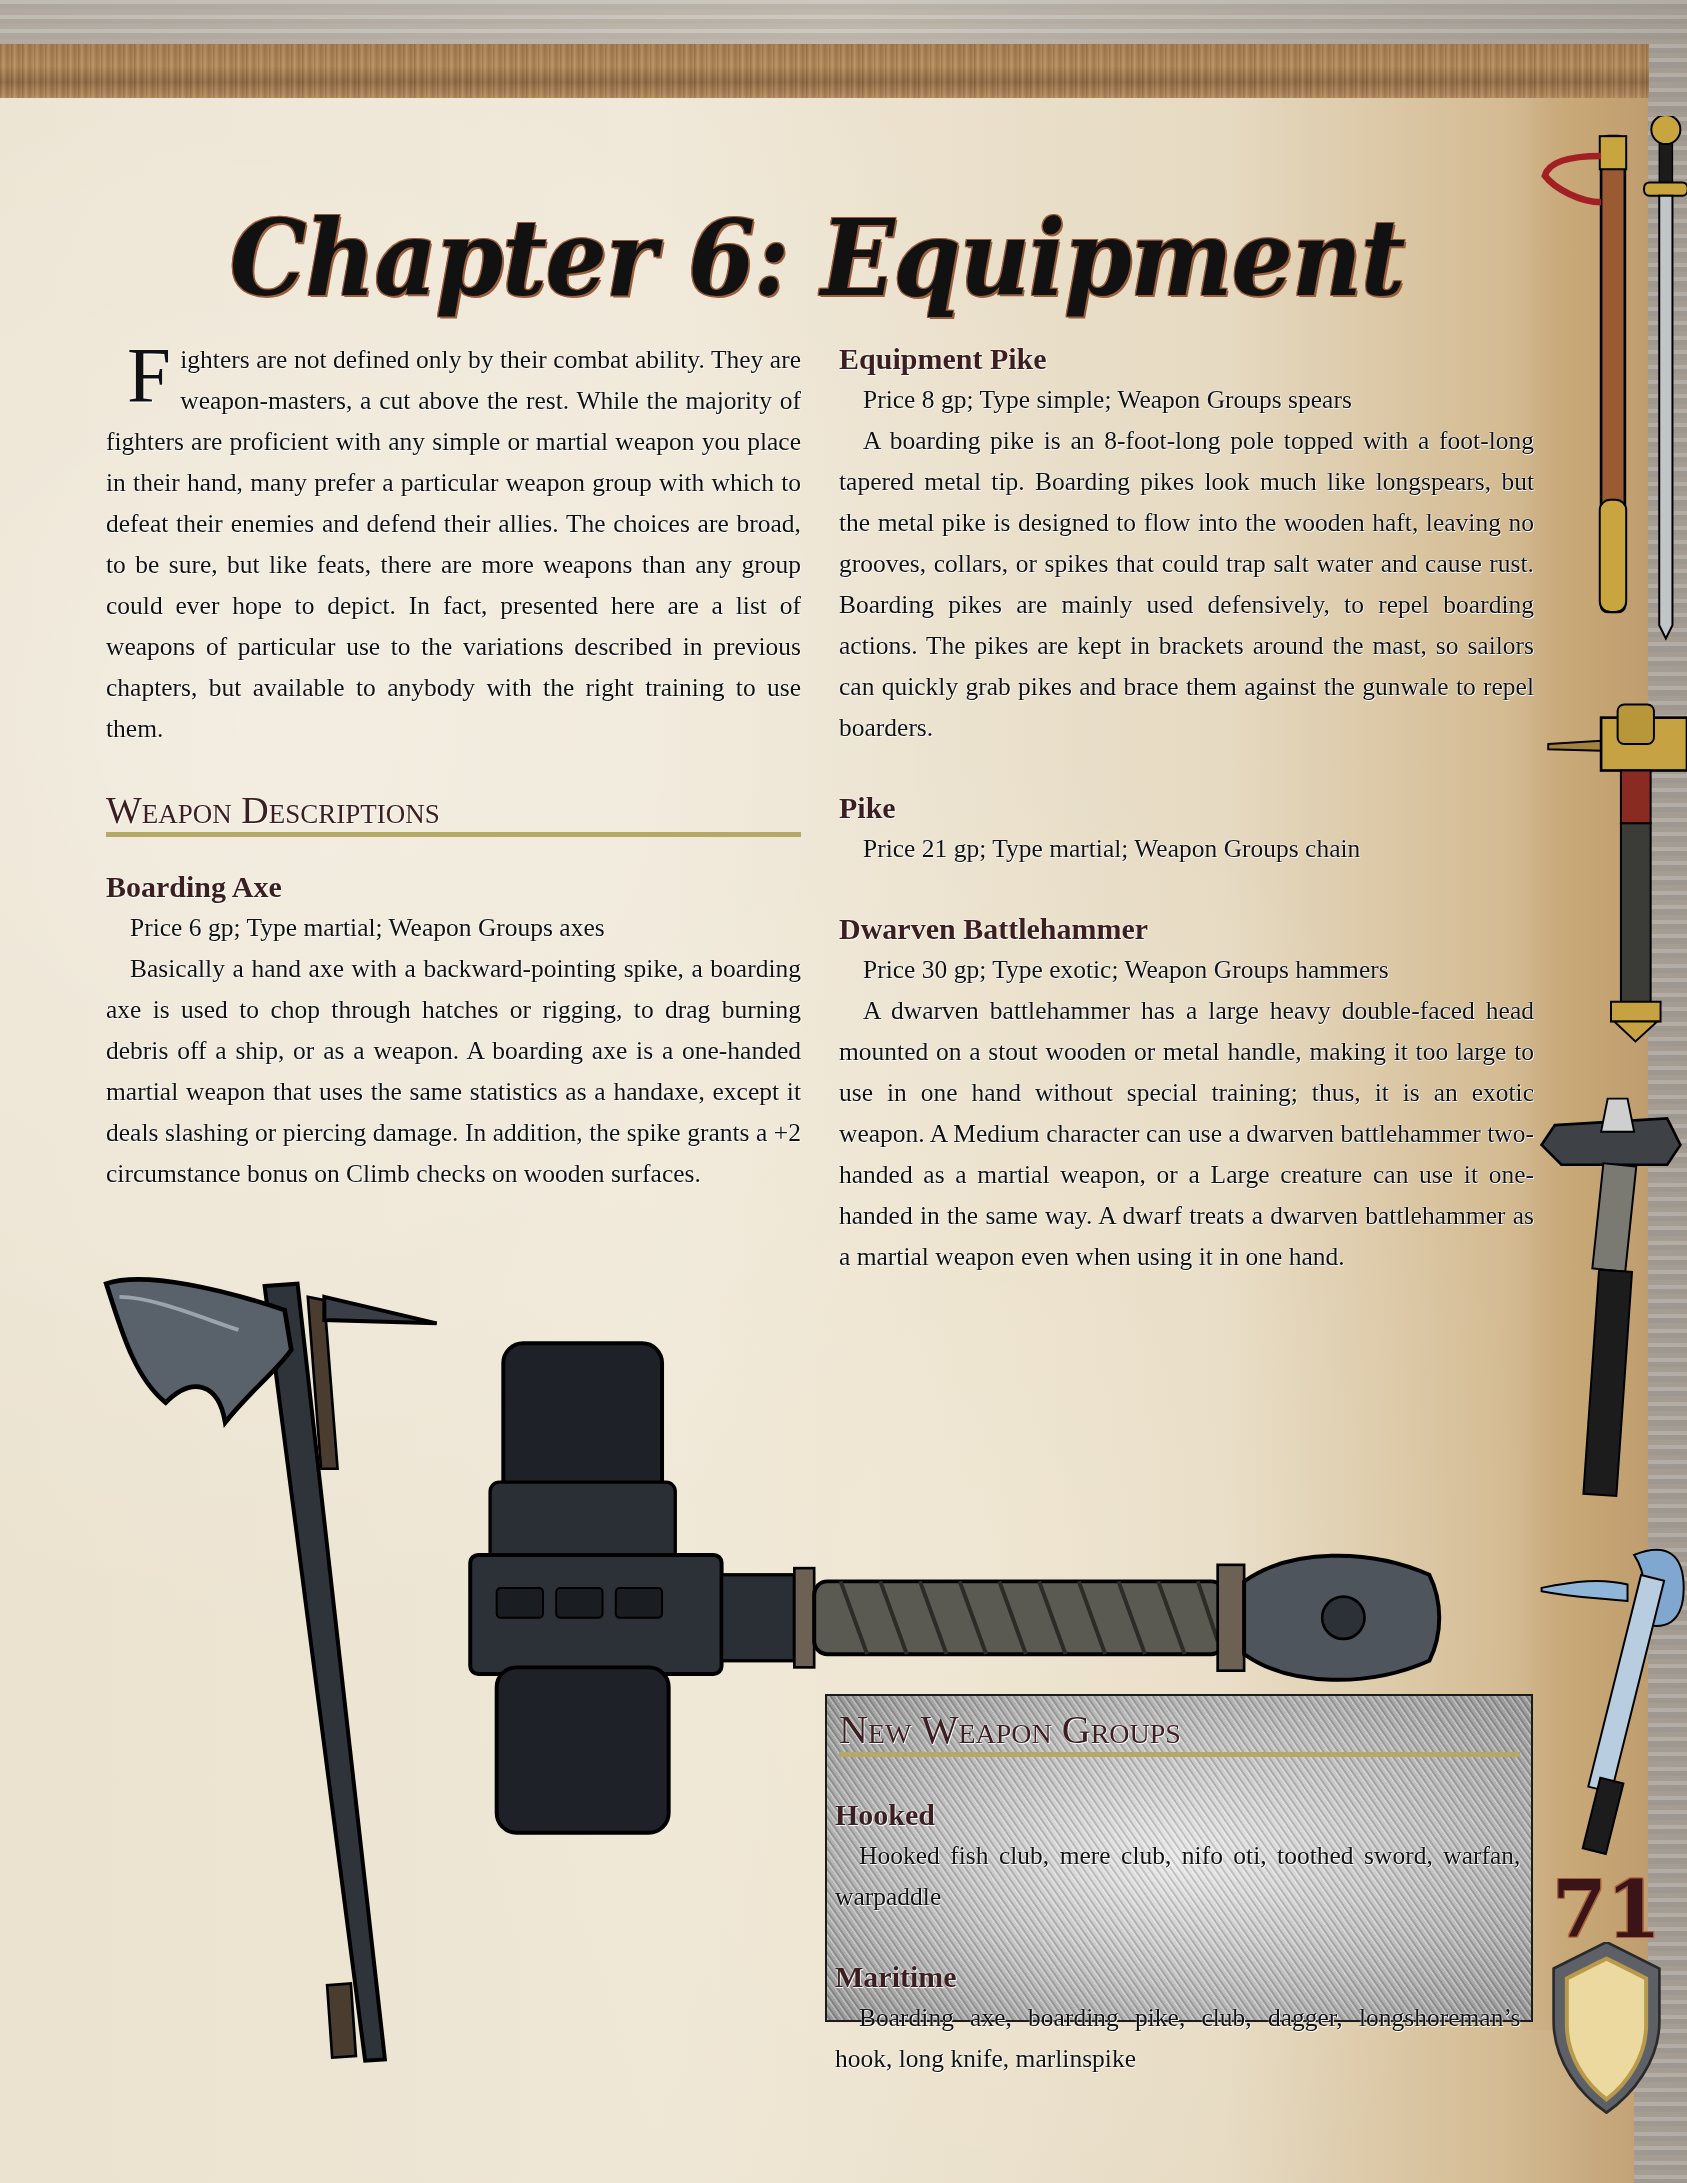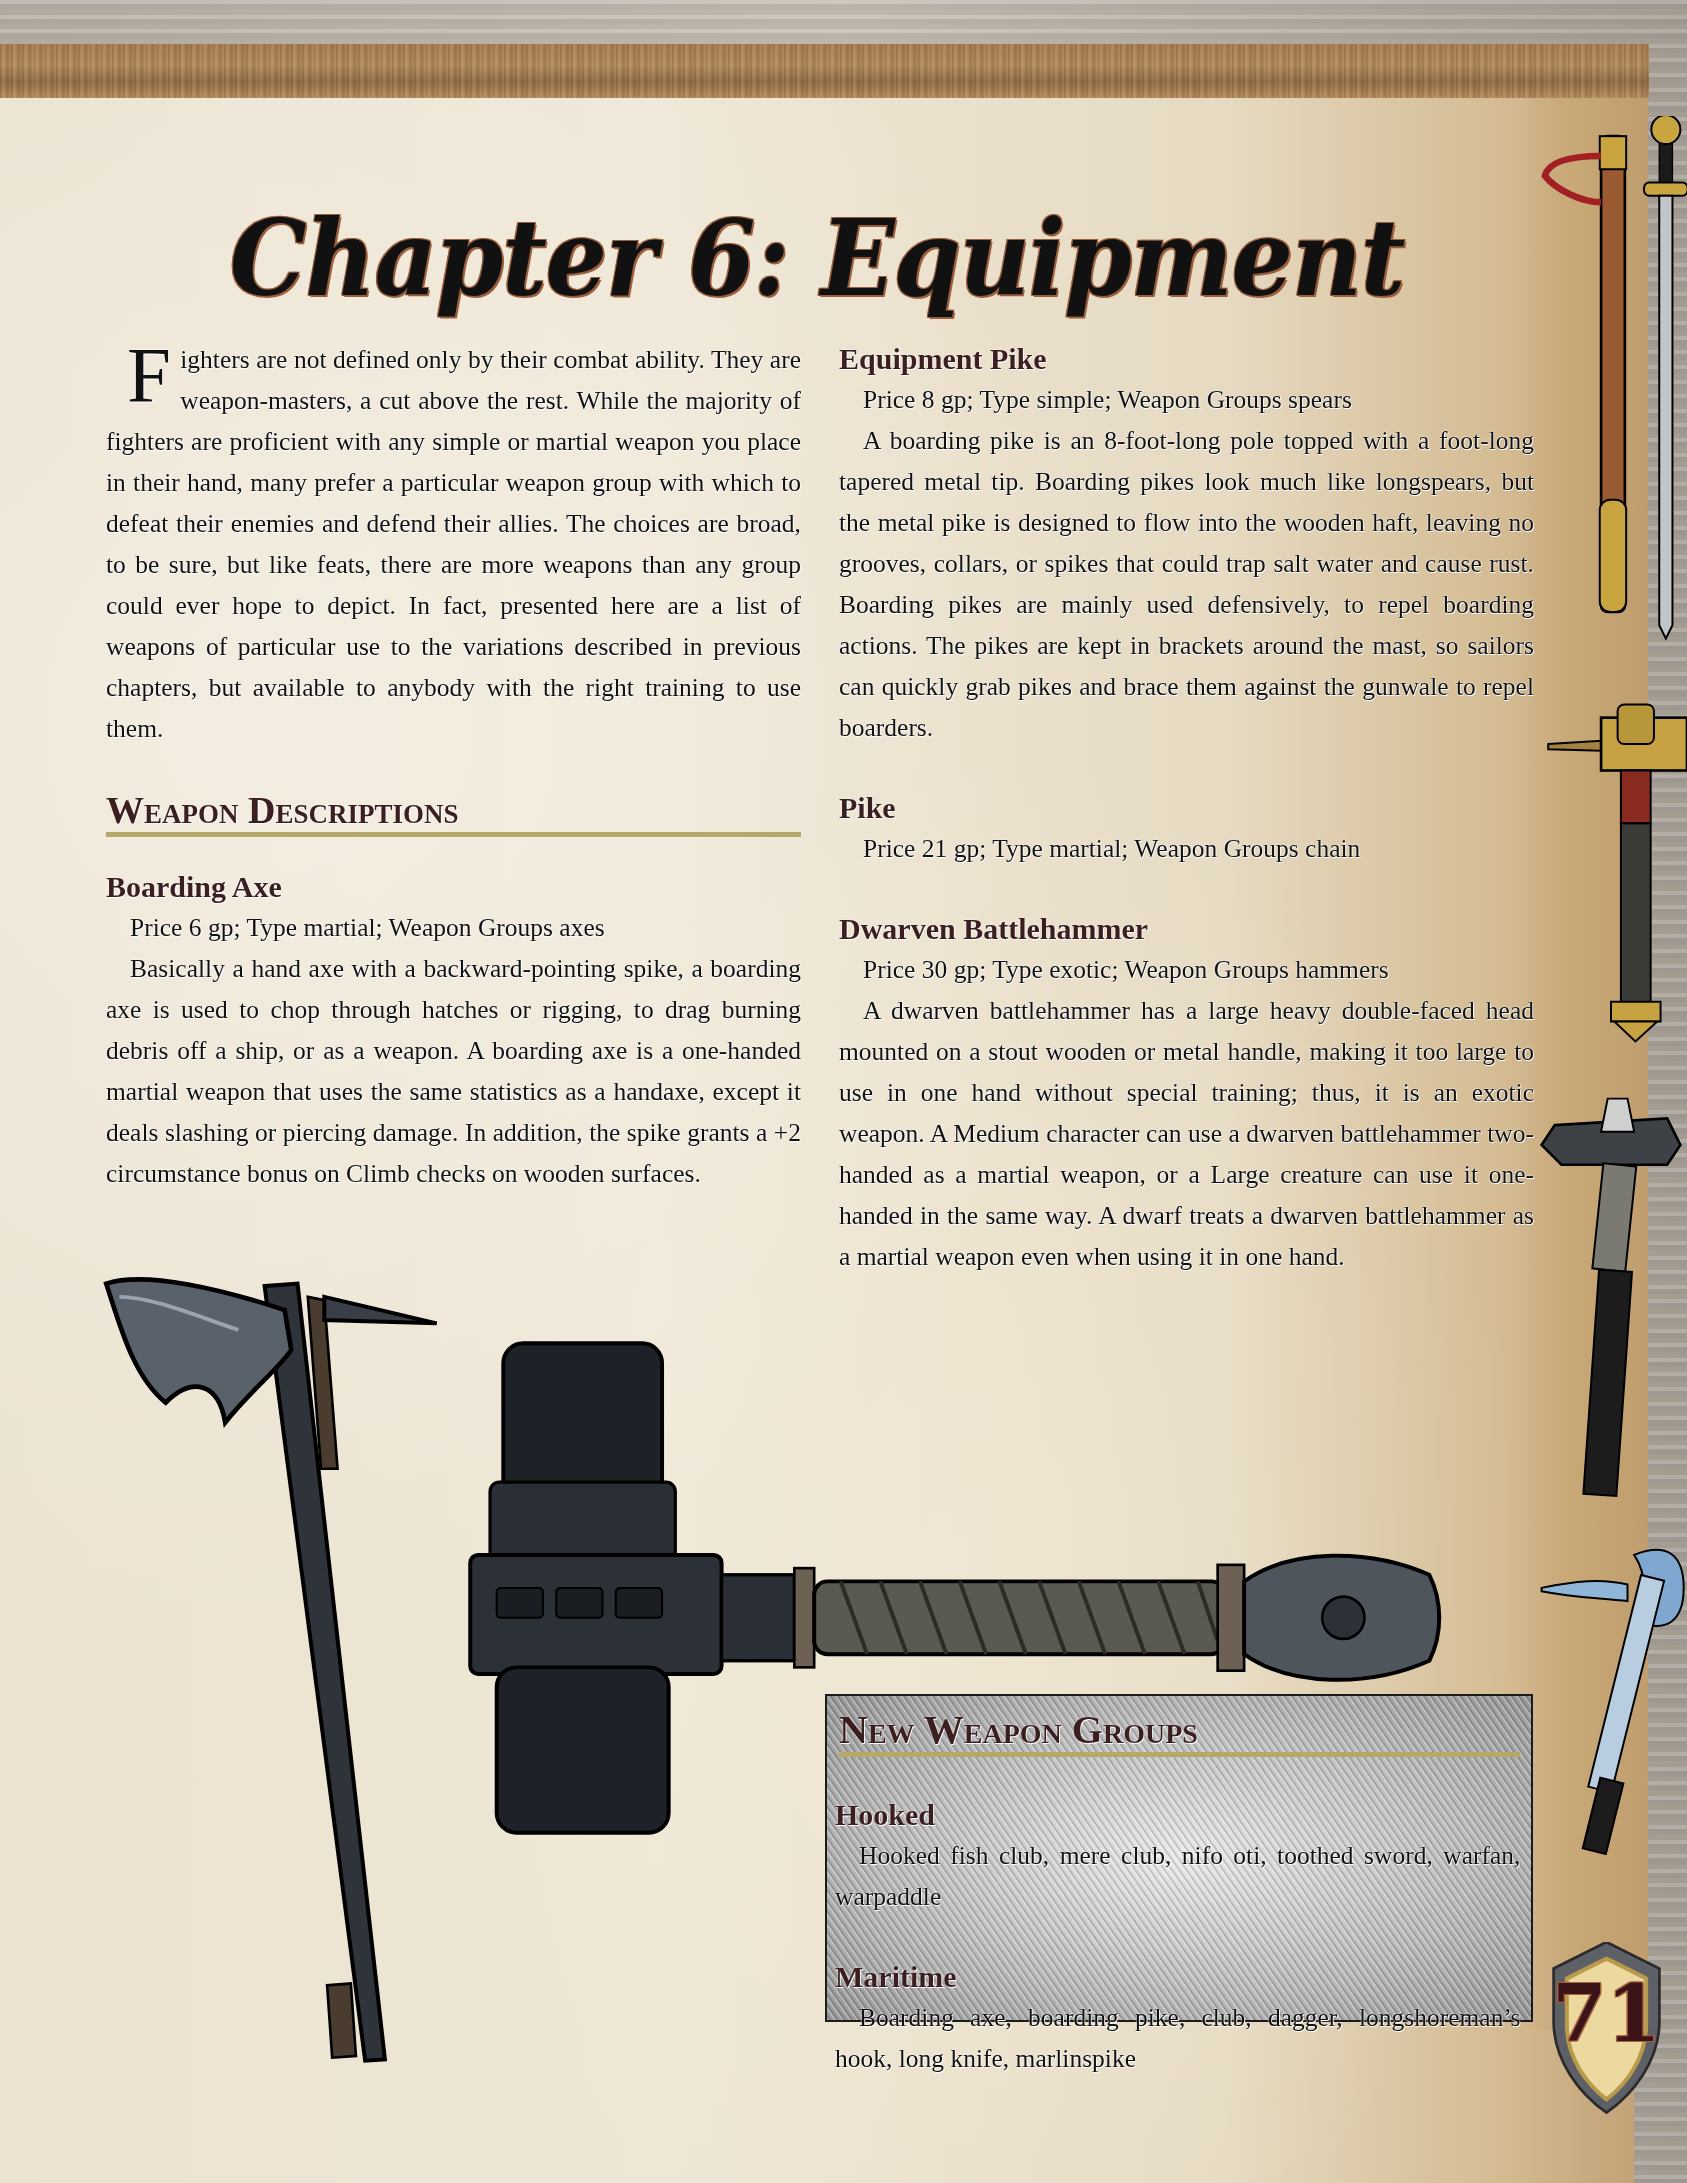--- a/index.html
+++ b/index.html
@@ -41,21 +41,21 @@
     transform: scaleX(0.92);
   }
   .col { position:absolute; width:695px; font-size:25.5px; line-height:41px; color:#111;
     text-shadow: 0 0 1.3px #fff, 0 0 1.3px #fff, 0.7px 0.7px 0 #fff; }
   .col p { margin:0; text-align:justify; }
   .col .indent { text-indent:24px; }
   .col-left { left:106px; top:339px; }
   .col-right { left:839px; top:339px; }
   .dropcap { float:left; font-size:79px; line-height:61px; margin:5.3px 9.3px 0 21px; color:#111; }
   .sec-head {
-    font-variant: small-caps; font-weight:bold; color:#3b1e20; font-size:38px; line-height:42px;
+    font-variant: small-caps; font-weight:normal; color:#3b1e20; font-size:38px; line-height:42px;
     border-bottom:5.3px solid #b4a968; padding-bottom:1.3px; margin:0;
     text-shadow: 0 0 1.3px #fff, 0.7px 0.7px 0 #fff;
   }
   .w-head { font-weight:bold; color:#3b1e20; font-size:30px; line-height:40px; margin:0; }
   .gap-s { height:30px; }
   .gap-m { height:40px; }
   
   .sidebar {
     position:absolute; left:825px; top:1694px; width:708px; height:328px;
     border:2.6px solid #1b1b1b; box-sizing:border-box;
@@ -66,21 +66,21 @@
     font-size:25.5px; line-height:41px; color:#111;
   }
   .sidebar .sec-head { font-size:40px; margin:0 0 0 4px; }
   .sidebar .w-head { text-shadow:0 0 2px #fff, 0.7px 0.7px 0 #fff; }
   .sidebar p { margin:0; text-align:justify; text-shadow:0 0 2px #fff, 0.7px 0.7px 0 #fff; }
   
   .shield {
     position:absolute; left:1547px; top:1942px; width:119px; height:172px;
   }
   .page-num {
-    position:absolute; left:1547px; top:1968px; width:119px; text-align:center;
+    position:absolute; left:1547px; top:1864px; width:119px; text-align:center;
     font-size:78px; font-weight:bold; color:#3a1416; font-family:"DejaVu Serif", serif;
     text-shadow: 1.3px 1.3px 0 #a7603e, -1.3px -1.3px 0 #a7603e, 1.3px -1.3px 0 #a7603e, -1.3px 1.3px 0 #a7603e;
   }
   .illus { position:absolute; }
 </style>
 </head>
 <body>
 
 <div class="wood"></div>
 <div class="top-band"></div>

